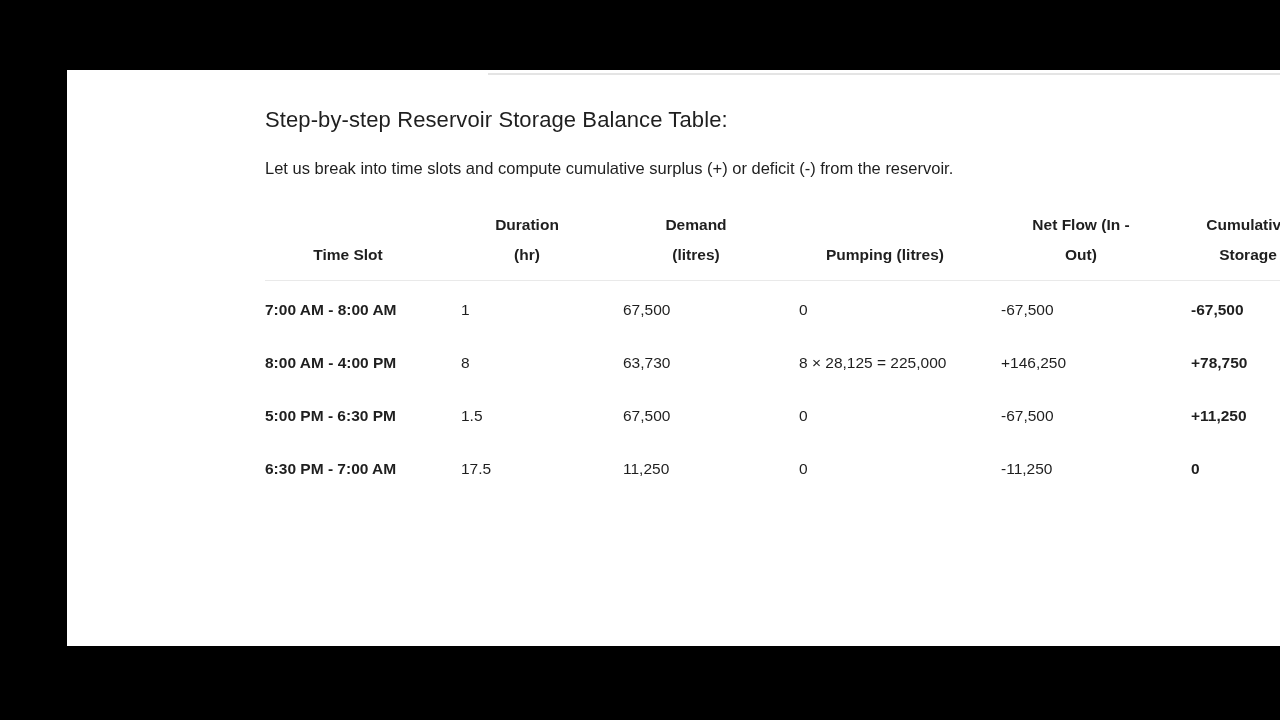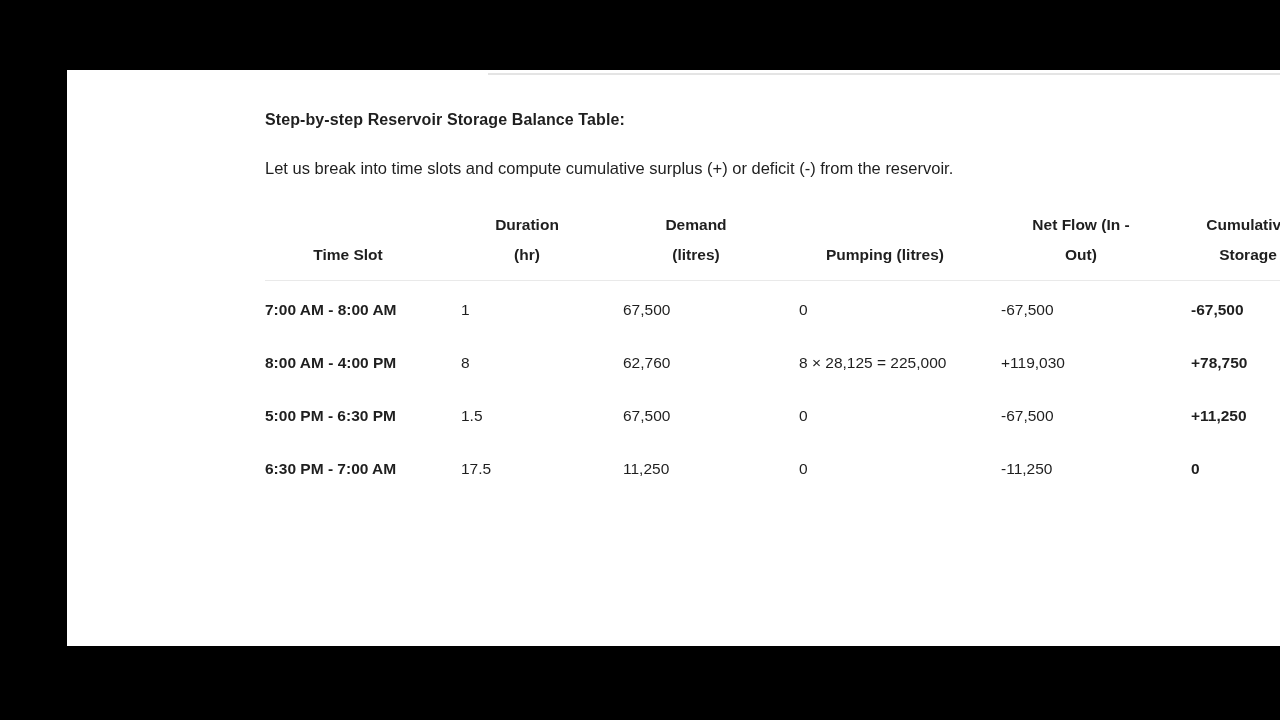--- a/index.html
+++ b/index.html
@@ -29,23 +29,23 @@
   }
   .content {
     position: absolute;
     left: 198px;
     top: 36px;
     right: 0;
     color: #202124;
   }
   .heading {
     margin: 0;
-    font-size: 16px;
+    font-size: 22px;
     line-height: 28px;
-    font-weight: 700;
+    font-weight: 400;
     letter-spacing: 0.1px;
     color: #1f1f1f;
   }
   .intro {
     margin: 17px 0 8px 0;
     max-width: 760px;
     font-size: 16.5px;
     line-height: 34px;
     font-weight: 400;
     color: #1f1f1f;
@@ -121,23 +121,23 @@
             <td class="col-bold">7:00 AM - 8:00 AM</td>
             <td>1</td>
             <td>67,500</td>
             <td>0</td>
             <td>-67,500</td>
             <td class="col-bold">-67,500</td>
           </tr>
           <tr>
             <td class="col-bold">8:00 AM - 4:00 PM</td>
             <td>8</td>
-            <td>62,760</td>
+            <td>63,730</td>
             <td>8 × 28,125 = 225,000</td>
-            <td>+119,030</td>
+            <td>+146,250</td>
             <td class="col-bold">+78,750</td>
           </tr>
           <tr>
             <td class="col-bold">5:00 PM - 6:30 PM</td>
             <td>1.5</td>
             <td>67,500</td>
             <td>0</td>
             <td>-67,500</td>
             <td class="col-bold">+11,250</td>
           </tr>

